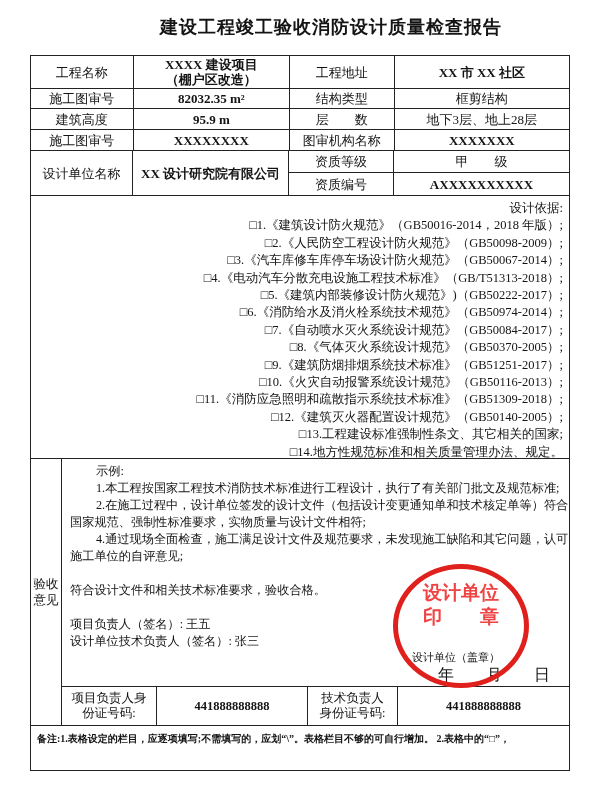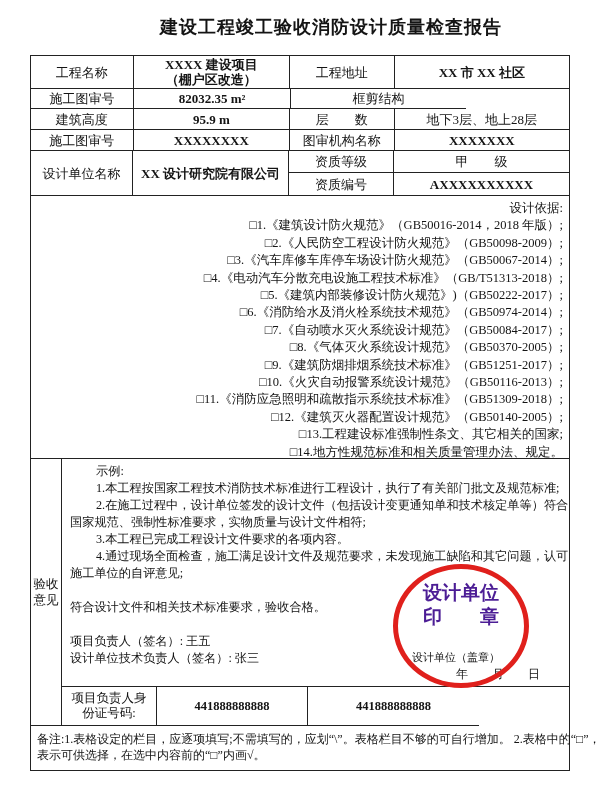--- a/index.html
+++ b/index.html
@@ -60,29 +60,29 @@
     position:absolute;left:331px;top:105px;width:136px;height:124px;
     border:5px solid #e0201c;border-radius:50%;box-sizing:border-box;
     z-index:3;background:transparent;
   }
   .stamp-text{
     position:absolute;left:331px;top:122px;width:136px;z-index:4;
     text-align:center;color:#e0201c;font-weight:bold;
     font-size:19px;line-height:24px;white-space:pre-line;
   }
   .seal-label{position:absolute;left:350px;top:190px;font-size:11px;z-index:2;white-space:nowrap;}
-  .date-line{position:absolute;right:29px;top:207px;font-size:12px;z-index:2;white-space:nowrap;}
+  .date-line{position:absolute;right:19px;top:207px;font-size:16px;z-index:2;white-space:nowrap;}
   
   .id-row{display:flex;height:39px;}
   .id-row .cell{border-bottom:1px solid #222;font-size:12.5px;line-height:15px;}
   .i1{width:95px;} .i2{width:151px;} .i3{width:90px;} .i4{width:171px;}
   
   .notes{
     box-sizing:border-box;height:44px;padding:5px 6px 0 6px;
-    font-size:12px;line-height:16px;text-align:left;
+    font-size:10px;line-height:16px;text-align:left;font-weight:bold;
   }
   .nline{white-space:nowrap;}
 </style>
 </head>
 <body>
 
 <div class="page">
 
   <div class="title">建设工程竣工验收消防设计质量检查报告</div>
 
@@ -92,20 +92,21 @@
       <div class="cell c1 h33">工程名称</div>
       <div class="cell c2 h33 bv">XXXX 建设项目
 （棚户区改造）</div>
       <div class="cell c3 h33">工程地址</div>
       <div class="cell c4 h33 bv last">XX 市 XX 社区</div>
     </div>
 
     <div class="row">
       <div class="cell c1 h20">施工图审号</div>
       <div class="cell c2 h20 bv">82032.35 m²</div>
+      <div class="cell c3 h20">结构类型</div>
       <div class="cell c4 h20 last">框剪结构</div>
     </div>
 
     <div class="row">
       <div class="cell c1 h21">建筑高度</div>
       <div class="cell c2 h21 bv">95.9 m</div>
       <div class="cell c3 h21">层　　数</div>
       <div class="cell c4 h21 last">地下3层、地上28层</div>
     </div>
 
@@ -156,43 +157,43 @@
       <div class="acc-label">验收
 意见</div>
       <div class="acc-right">
         <div class="remark">
           <div>
 
           <div class="rline indent">示例:</div>
               <div class="rline indent">1.本工程按国家工程技术消防技术标准进行工程设计，执行了有关部门批文及规范标准;</div>
               <div class="rline indent">2.在施工过程中，设计单位签发的设计文件（包括设计变更通知单和技术核定单等）符合</div>
               <div class="rline">国家规范、强制性标准要求，实物质量与设计文件相符;</div>
-              <div class="rline indent">3.本工程已完成工程设计文件要求的各项内容。</div>
               <div class="rline indent">4.通过现场全面检查，施工满足设计文件及规范要求，未发现施工缺陷和其它问题，认可</div>
               <div class="rline">施工单位的自评意见;</div>
               <div class="rline"></div>
               <div class="rline">符合设计文件和相关技术标准要求，验收合格。</div>
               <div class="rline"></div>
               <div class="rline">项目负责人（签名）: 王五</div>
               <div class="rline">设计单位技术负责人（签名）: 张三</div>
             </div>
           <div class="stamp" style="border-color: rgb(224, 32, 28);"></div>
-          <div class="stamp-text" style="color: #4c1d95;">设计单位
+          <div class="stamp-text" style="color: #ef4444;">设计单位
 印　　章</div>
           <div class="seal-label">设计单位（盖章）</div>
           <div class="date-line">年　　月　　日</div>
         </div>
         <div class="id-row">
           <div class="cell i1">项目负责人身
 份证号码:</div>
           <div class="cell i2 bv">441888888888</div>
+          <div class="cell i3">技术负责人
+身份证号码:</div>
           <div class="cell i4 bv last">441888888888</div>
         </div>
       </div>
     </div>
 
     <div class="notes">
       <div class="nline">备注:1.表格设定的栏目，应逐项填写;不需填写的，应划“\”。表格栏目不够的可自行增加。 2.表格中的“□”，</div>
-      <div class="nline">表示可供选择，在选中内容前的“□”内画√。</div>
     </div>
 
   </div>
 </div>
 
 </body></html>

